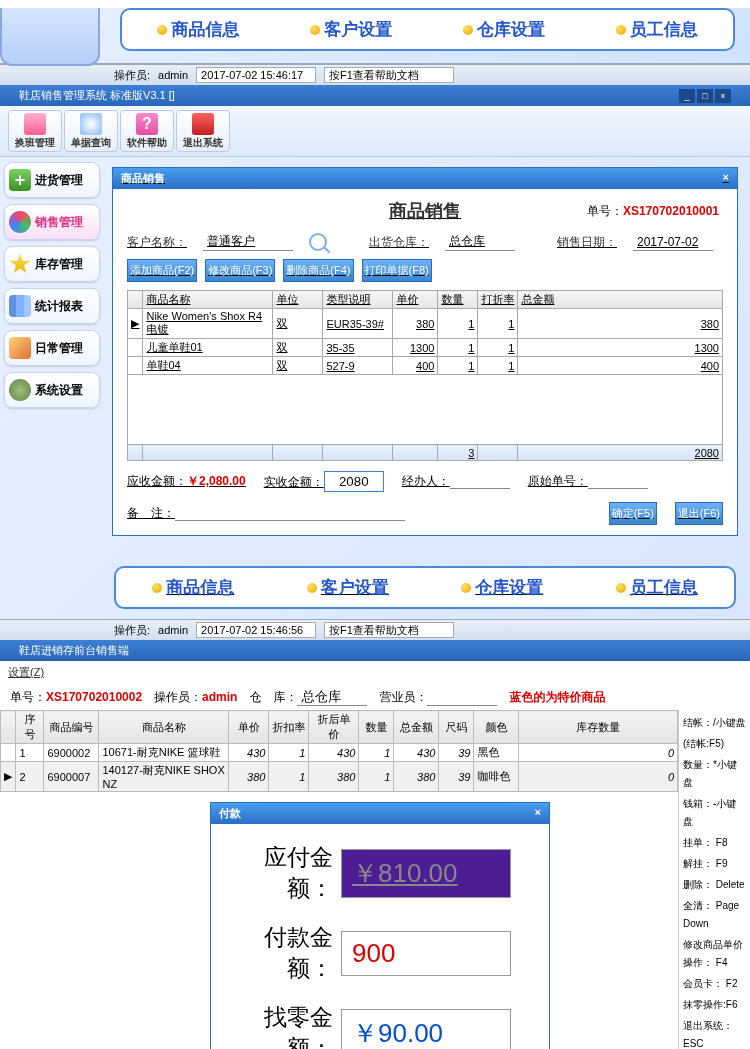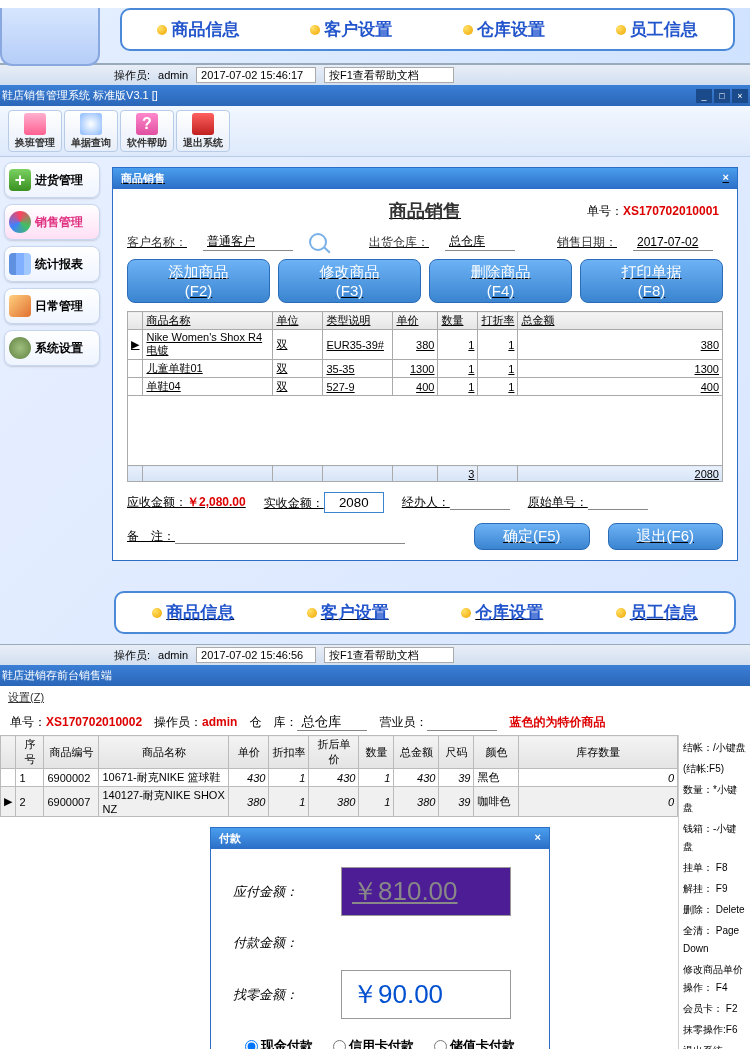--- a/index.html
+++ b/index.html
@@ -11,21 +11,21 @@
 .dot { width: 10px; height: 10px; border-radius: 50%; background: radial-gradient(circle at 30% 30%, #ffe066, #f0a500); display: inline-block; }
 .status-bar { background: linear-gradient(#e8eef7,#d2dff0); border-top: 1px solid #9ab; padding: 2px 6px; display: flex; gap: 8px; font-size: 11px; align-items: center; }
 .status-bar input { font-size: 11px; border: 1px solid #aaa; padding: 1px 4px; background: #fff; }
 
 
 .sec1-wrap { background: linear-gradient(135deg,#e6f0ff,#cfe2ff); position: relative; padding-bottom: 4px; border-bottom: 1px solid #9ab; }
 .sec1-left { position: absolute; left: 0; top: 0; width: 100px; height: 58px; background: linear-gradient(#d7e6ff,#b5cdf7); border: 2px solid #8aa8e0; border-radius: 0 0 12px 12px; border-top: none; }
 .sec1-main { margin-left: 105px; }
 
 
-.title-bar { background: linear-gradient(#3b7fd6,#2a66b8); color: #fff; font-size: 11px; padding: 3px 2px; display: flex; justify-content: space-between; align-items: center; }
+.title-bar { background: linear-gradient(#3b7fd6,#2a66b8); color: #fff; font-size: 11px; padding: 3px 19px; display: flex; justify-content: space-between; align-items: center; }
 .title-bar .wbtns { display: flex; gap: 2px; }
 .title-bar .wbtn { width: 16px; height: 14px; background: #1a4a8a; color: #fff; font-size: 9px; text-align: center; line-height: 14px; cursor: pointer; }
 
 
 .app2 { background: linear-gradient(135deg,#e8f0ff,#d8e6ff); position: relative; }
 .toolbar-top { background: linear-gradient(#f2f7ff,#dde9fb); border-bottom: 1px solid #b7cce8; padding: 4px 8px; display: flex; gap: 2px; }
 .tb-btn { width: 54px; height: 42px; background: linear-gradient(#fff,#e8eef9); border: 1px solid #b7cce8; border-radius: 4px; display: flex; flex-direction: column; align-items: center; justify-content: center; gap: 1px; font-size: 10px; font-weight: bold; color: #333; cursor: pointer; }
 .tb-icon { width: 22px; height: 22px; border-radius: 3px; }
 .sidebar { position: absolute; left: 4px; top: 56px; width: 96px; display: flex; flex-direction: column; gap: 6px; }
 .sb-tab { background: linear-gradient(#fff,#eef4ff); border: 1px solid #c6d6ef; border-radius: 8px; padding: 6px 4px; display: flex; align-items: center; gap: 4px; font-size: 12px; font-weight: bold; cursor: pointer; box-shadow: 0 1px 2px rgba(0,0,0,0.15); }
@@ -41,21 +41,21 @@
 .sales-header { text-align: center; position: relative; margin-bottom: 10px; }
 .sales-header h2 { font-size: 18px; font-weight: bold; color: #333; }
 .sales-header .order-no { position: absolute; right: 4px; top: 4px; font-size: 12px; }
 .sales-header .order-no .val { color: #d00; font-weight: bold; }
 .field-row { display: flex; gap: 16px; align-items: center; margin: 2px 0; font-size: 12px; flex-wrap: wrap; }
 .field-row label { color: #333; }
 .field-row input { border: none; border-bottom: 1px solid #888; padding: 1px 4px; font-size: 12px; background: transparent; }
 .mag-icon { width: 18px; height: 18px; border: 2px solid #7ab0e8; border-radius: 50%; position: relative; cursor: pointer; }
 .mag-icon::after { content: ''; position: absolute; width: 8px; height: 2px; background: #7ab0e8; right: -6px; bottom: -2px; transform: rotate(45deg); }
 .btn-row { display: flex; gap: 8px; margin: 8px 0; }
-.blue-btn { background: linear-gradient(#6db2f5,#3a84d0); color: #fff; border: 1px solid #2a6cb8; border-radius: 8px; padding: 3px 28px; font-size: 15px; cursor: pointer; }
+.blue-btn { background: linear-gradient(#6db2f5,#3a84d0); color: #fff; border: 1px solid #2a6cb8; border-radius: 0; padding: 3px 2px; font-size: 11px; cursor: pointer; }
 .grid { border: 1px solid #888; width: 100%; border-collapse: collapse; font-size: 11px; }
 .grid th, .grid td { border: 1px solid #aaa; padding: 1px 3px; text-align: left; height: 16px; }
 .grid th { background: linear-gradient(#f5f5f5,#e5e5e5); font-weight: normal; }
 .grid .num { text-align: right; }
 .grid .footer-row td { background: linear-gradient(#e8f0fb,#d6e4f7); }
 .grid tbody tr.empty td { border-left: 1px solid #aaa; border-right: 1px solid #aaa; border-top: none; border-bottom: none; }
 .totals-row { display: flex; gap: 18px; align-items: center; margin-top: 10px; font-size: 12px; flex-wrap: wrap; }
 .totals-row .amt { color: #d00; font-weight: bold; }
 .totals-row input.box { border: 1px solid #3a84d0; padding: 2px 6px; width: 60px; text-align: center; }
 
@@ -73,21 +73,21 @@
 .pos-grid th, .pos-grid td { border: 1px solid #bbb; padding: 1px 3px; height: 16px; }
 .pos-grid th { background: linear-gradient(#f4f4f4,#e4e4e4); font-weight: normal; }
 .pos-grid .sel td { background: #f0f0f0; }
 .pos-grid .num { text-align: right; font-style: italic; }
 
 
 .pay-dlg { margin: 10px 0 0 210px; width: 340px; border: 1px solid #2b6ec7; background: #fff; position: relative; }
 .pay-dlg .dlg-title { background: linear-gradient(#4a9eed,#2b6ec7); color: #fff; padding: 3px 8px; font-size: 11px; display: flex; justify-content: space-between; font-weight: bold; }
 .pay-body { padding: 18px 22px; }
 .pay-line { display: flex; align-items: center; gap: 8px; margin-bottom: 18px; }
-.pay-line label { font-size: 13px; width: 100px; text-align: left; font-style: italic; }
+.pay-line label { font-size: 23px; width: 100px; text-align: right; }
 .pay-box { border: 1px solid #999; padding: 6px 10px; font-size: 26px; width: 170px; font-family: Arial; }
 .pay-box.gray { color: #888; background: #4c1d95; text-decoration: underline; }
 .pay-box.red { color: #d00; }
 .pay-box.blue { color: #0050d0; }
 .radio-row { display: flex; gap: 20px; justify-content: center; margin: 8px 0 14px; font-size: 13px; font-weight: bold; }
 .radio-row label { display: flex; align-items: center; gap: 3px; }
 </style>
 </head>
 <body>
 
@@ -151,20 +151,24 @@
   </div>
 
   <div class="sidebar">
     <div class="sb-tab">
         <div class="sb-icon" style="background:linear-gradient(#7ad060,#3a9020);color:#fff;text-align:center;line-height:22px;font-size:18px">+</div>
         <span>进货管理</span>
       </div>
     <div class="sb-tab active">
         <div class="sb-icon" style="background:conic-gradient(#ff4060,#40c060,#4080ff,#ff4060);border-radius:50%"></div>
         <span>销售管理</span>
+      </div>
+    <div class="sb-tab">
+        <div class="sb-icon" style="background:linear-gradient(#ffe060,#f0b000);clip-path:polygon(50% 0,61% 35%,98% 35%,68% 57%,79% 91%,50% 70%,21% 91%,32% 57%,2% 35%,39% 35%)"></div>
+        <span>库存管理</span>
       </div>
     <div class="sb-tab">
         <div class="sb-icon" style="background:linear-gradient(90deg,#6090e0 33%,#80b0ff 33% 66%,#a0c8ff 66%)"></div>
         <span>统计报表</span>
       </div>
     <div class="sb-tab">
         <div class="sb-icon" style="background:linear-gradient(135deg,#ffd080,#e07030)"></div>
         <span>日常管理</span>
       </div>
     <div class="sb-tab">
@@ -375,20 +379,21 @@
             <span>付款</span>
             <span class="close">×</span>
           </div>
         <div class="pay-body">
           <div class="pay-line">
               <label>应付金额：</label>
               <div class="pay-box gray">￥810.00</div>
             </div>
           <div class="pay-line">
               <label>付款金额：</label>
+              <input class="pay-box red" value="900" style="">
             </div>
           <div class="pay-line">
               <label>找零金额：</label>
               <div class="pay-box blue">￥90.00</div>
             </div>
           <div class="radio-row">
             <label>
                 <input type="radio" checked="" style="">
                 <span>现金付款</span>
               </label>

